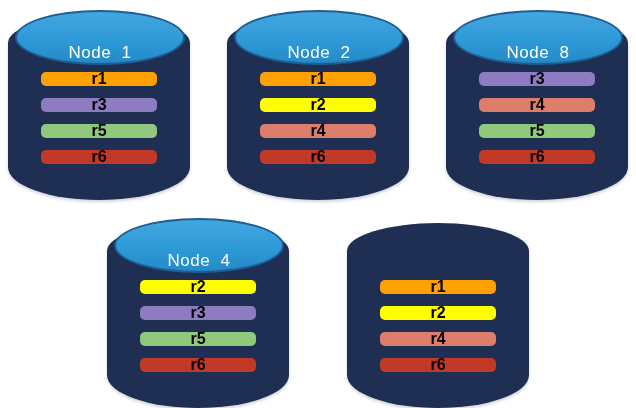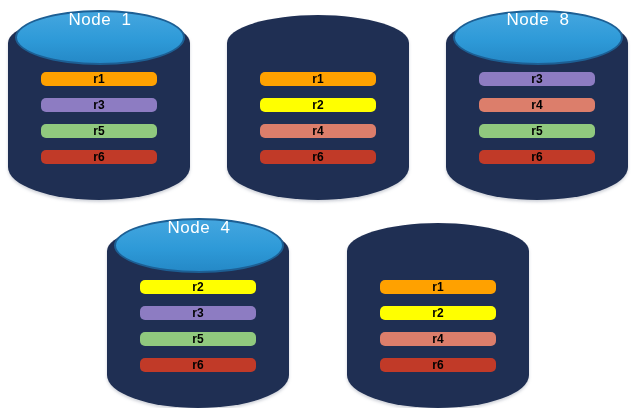--- a/index.html
+++ b/index.html
@@ -43,21 +43,21 @@
   .cyl-top {
     position: absolute;
     top: 0;
     left: 7px; right: 5px;
     height: 55px;
     box-sizing: border-box;
     background: linear-gradient(180deg, #44a6df 0%, #2e9ad8 55%, #2589c7 100%);
     border: 2px solid #1d5f94;
     border-radius: 50%;
     display: flex;
-    align-items: flex-start;
+    align-items: flex-end;
     justify-content: center;
   }
   .node-title {
     color: #ffffff;
     font-size: 17px;
     letter-spacing: 0.5px;
     white-space: pre;
     margin-top: -2px;
   }
   .bars {
@@ -70,21 +70,21 @@
     gap: 12px;
   }
   .bar {
     width: 116px;
     height: 14px;
     border-radius: 5px;
     display: flex;
     align-items: center;
     justify-content: center;
     color: #000000;
-    font-size: 12px;
+    font-size: 16px;
     font-weight: bold;
     line-height: 1;
   }
 </style>
 </head>
 <body>
 
 <div class="canvas">
   <div class="row row-top">
       <div class="node">
@@ -94,20 +94,23 @@
     </div>
     <div class="bars">
           <div class="bar" style="background: rgb(255, 161, 0);">r1</div>
           <div class="bar" style="background: rgb(141, 124, 194);">r3</div>
           <div class="bar" style="background: rgb(144, 201, 126);">r5</div>
           <div class="bar" style="background: rgb(193, 58, 40);">r6</div>
         </div>
   </div>
       <div class="node">
     <div class="cyl-body"></div>
+    <div class="cyl-top">
+      <span class="node-title">Node  2</span>
+    </div>
     <div class="bars">
           <div class="bar" style="background: rgb(255, 161, 0);">r1</div>
           <div class="bar" style="background: rgb(255, 255, 0);">r2</div>
           <div class="bar" style="background: rgb(220, 126, 107);">r4</div>
           <div class="bar" style="background: rgb(193, 58, 40);">r6</div>
         </div>
   </div>
       <div class="node">
     <div class="cyl-body"></div>
     <div class="cyl-top">

